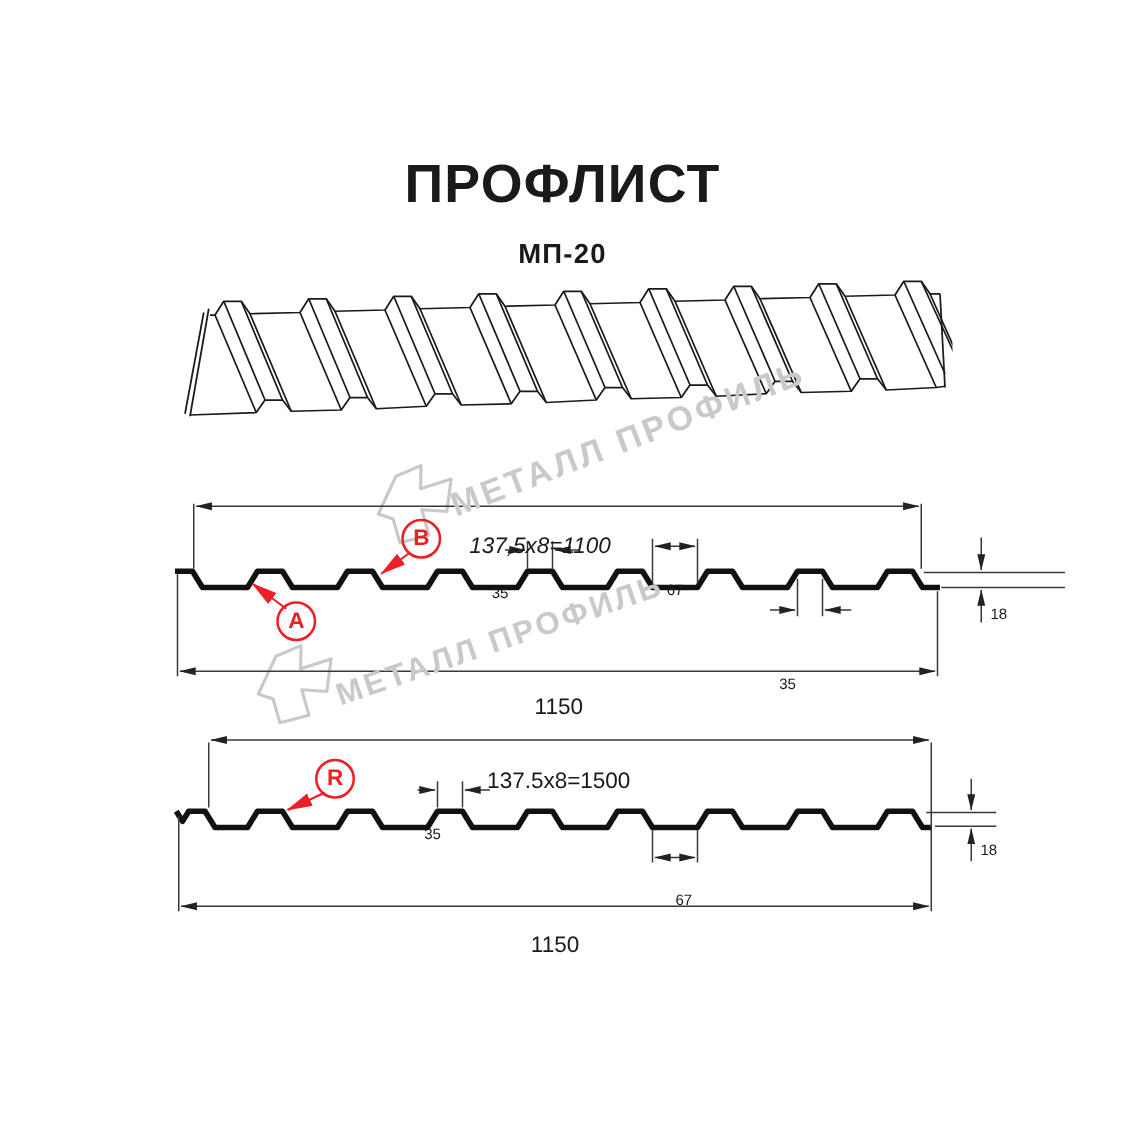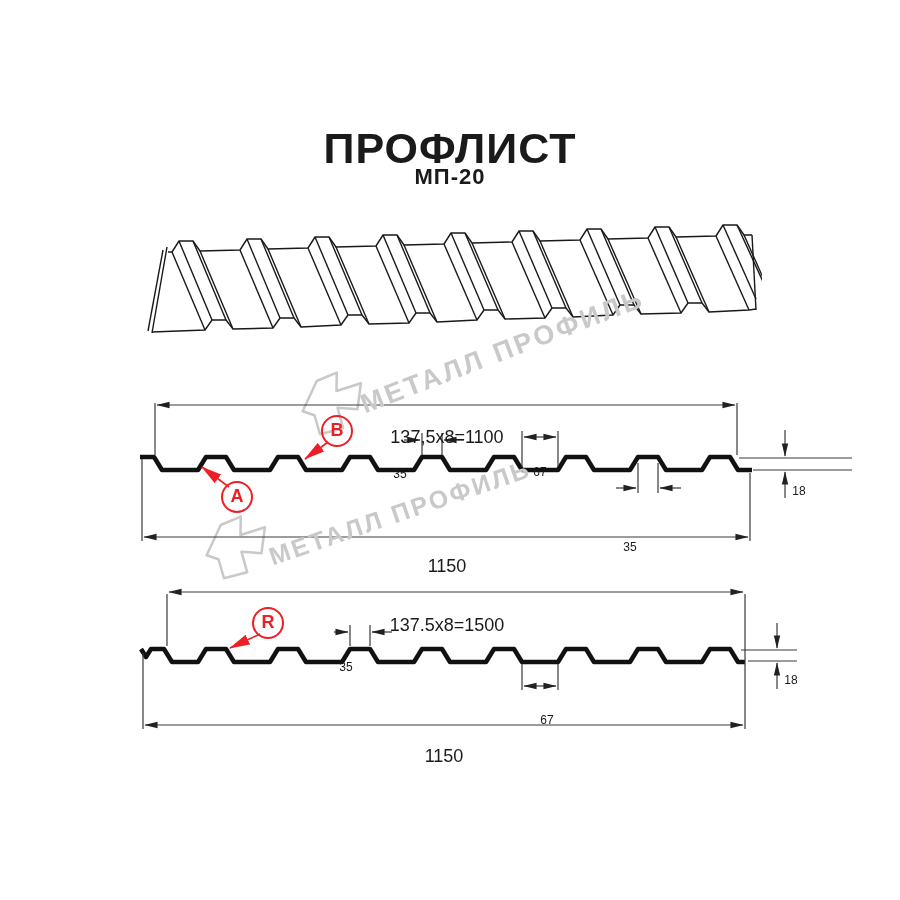--- a/index.html
+++ b/index.html
@@ -151,26 +151,26 @@
       <line x1="777" y1="623" x2="777" y2="648" marker-end="url(#mB)"></line>
       <line x1="777" y1="689" x2="777" y2="663" marker-end="url(#mB)"></line>
       <line x1="145" y1="725" x2="743" y2="725" marker-start="url(#mB)" marker-end="url(#mB)"></line>
     </g>
     <g stroke="#ed1f24" stroke-width="1.6" fill="none">
       <line x1="260" y1="634" x2="230" y2="648" marker-end="url(#mR)"></line>
     </g>
   </svg>
 
   <div class="txt title" style="left:450px;top:103px;">ПРОФЛИСТ</div>
-  <div class="txt subtitle" style="left:450px;top:132px;">МП-20</div>
+  <div class="txt subtitle" style="left:450px;top:158px;">МП-20</div>
 
   <div class="wm wm1">МЕТАЛЛ ПРОФИЛЬ</div>
   <div class="wm wm2">МЕТАЛЛ ПРОФИЛЬ</div>
 
-  <div class="txt dim dim-lg" style="left:447px;top:392px;">137,5x8=1100</div>
+  <div class="txt dim dim-lg" style="left:432px;top:392px;font-style:italic;">137,5x8=1100</div>
   <div class="txt dim" style="left:400px;top:429px;">35</div>
   <div class="txt dim" style="left:540px;top:427px;">67</div>
   <div class="txt dim" style="left:799px;top:446px;">18</div>
   <div class="txt dim" style="left:630px;top:502px;">35</div>
   <div class="txt dim dim-lg" style="left:447px;top:521px;">1150</div>
   <div class="mark" style="left:337px;top:431px;">B</div>
   <div class="mark" style="left:237px;top:497px;">A</div>
 
   <div class="txt dim dim-lg" style="left:447px;top:580px;">137.5x8=1500</div>
   <div class="txt dim" style="left:346px;top:622px;">35</div>

